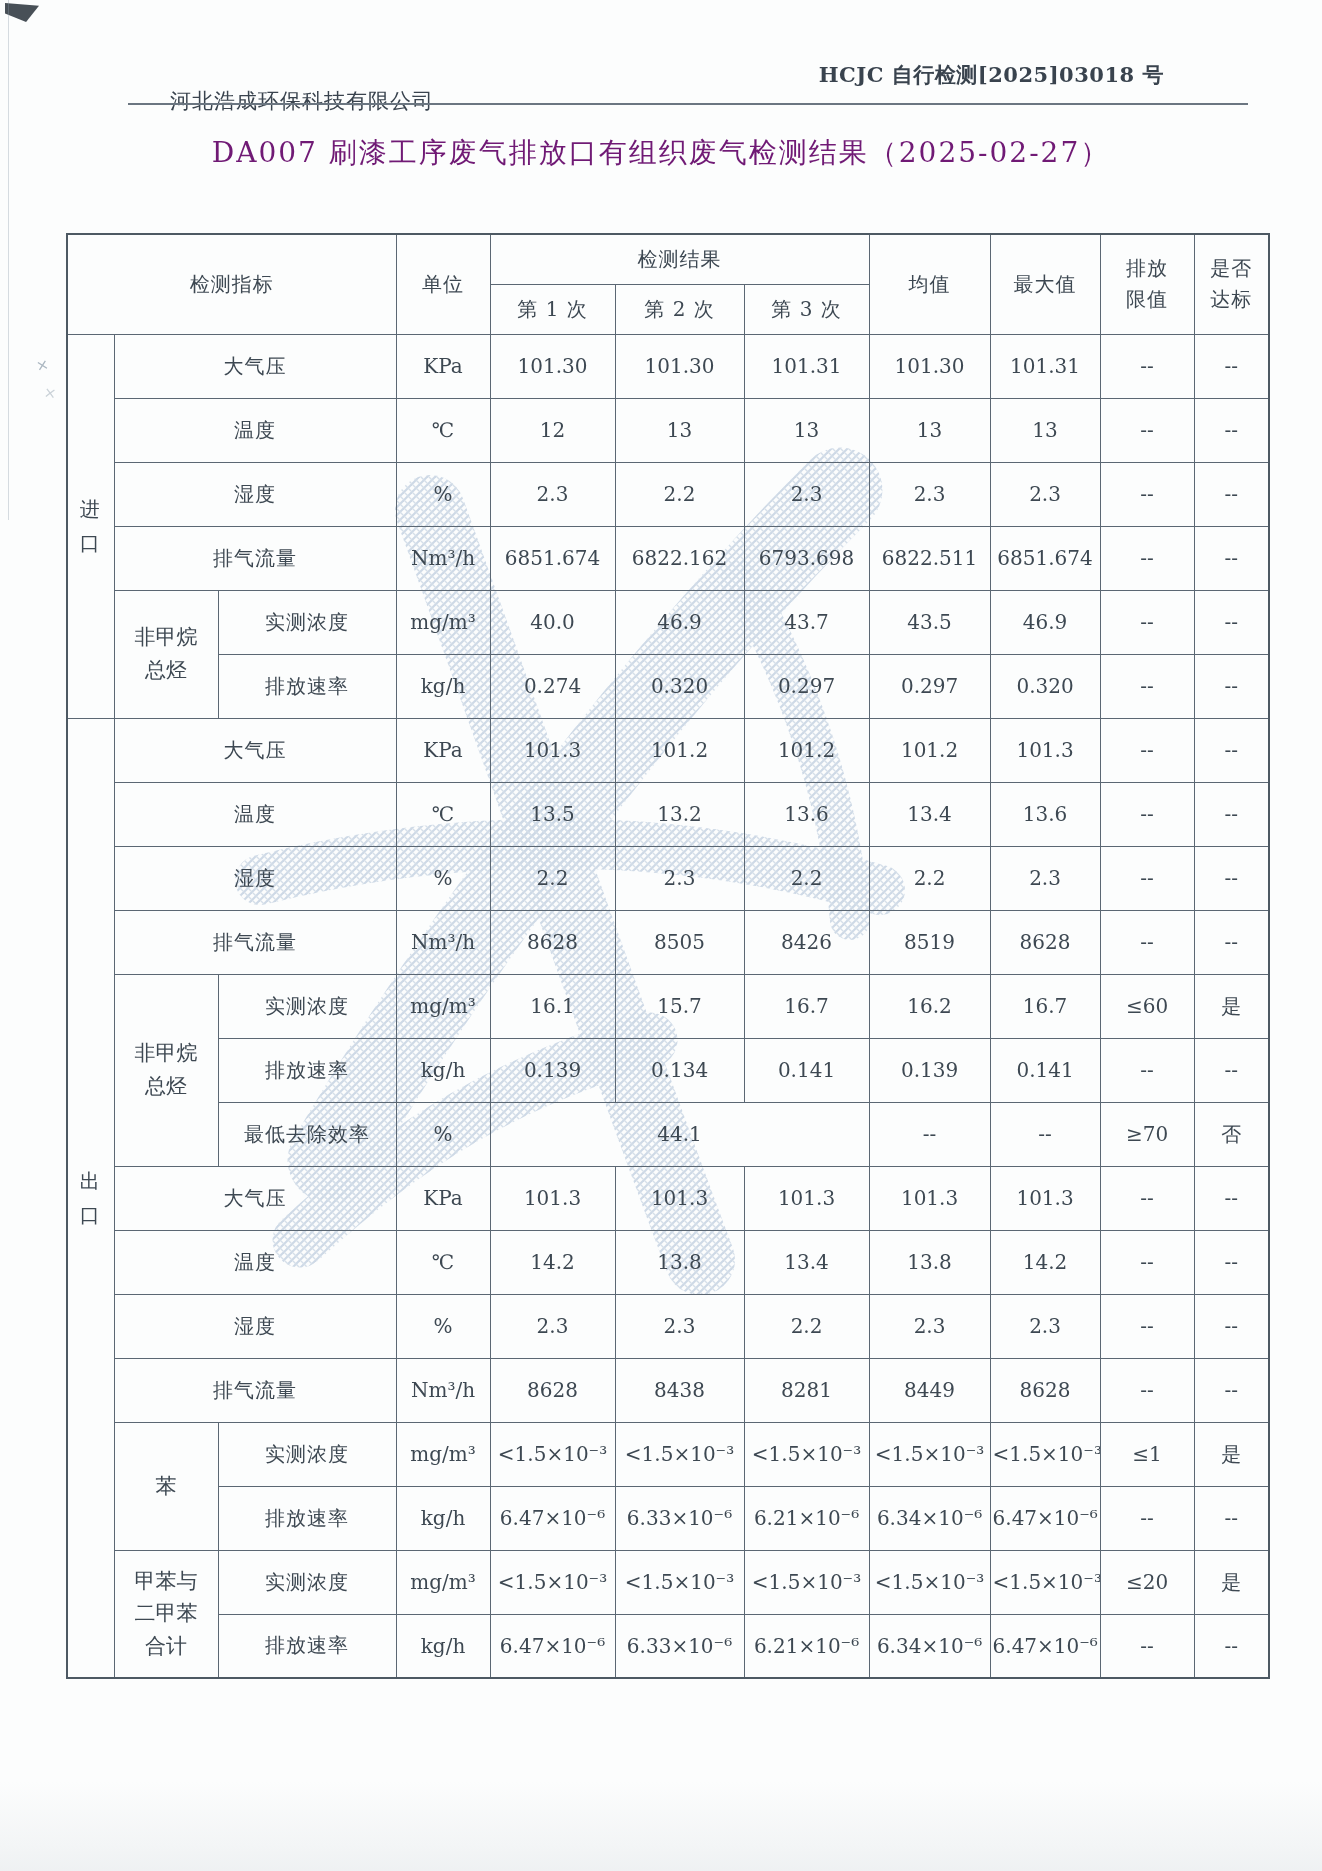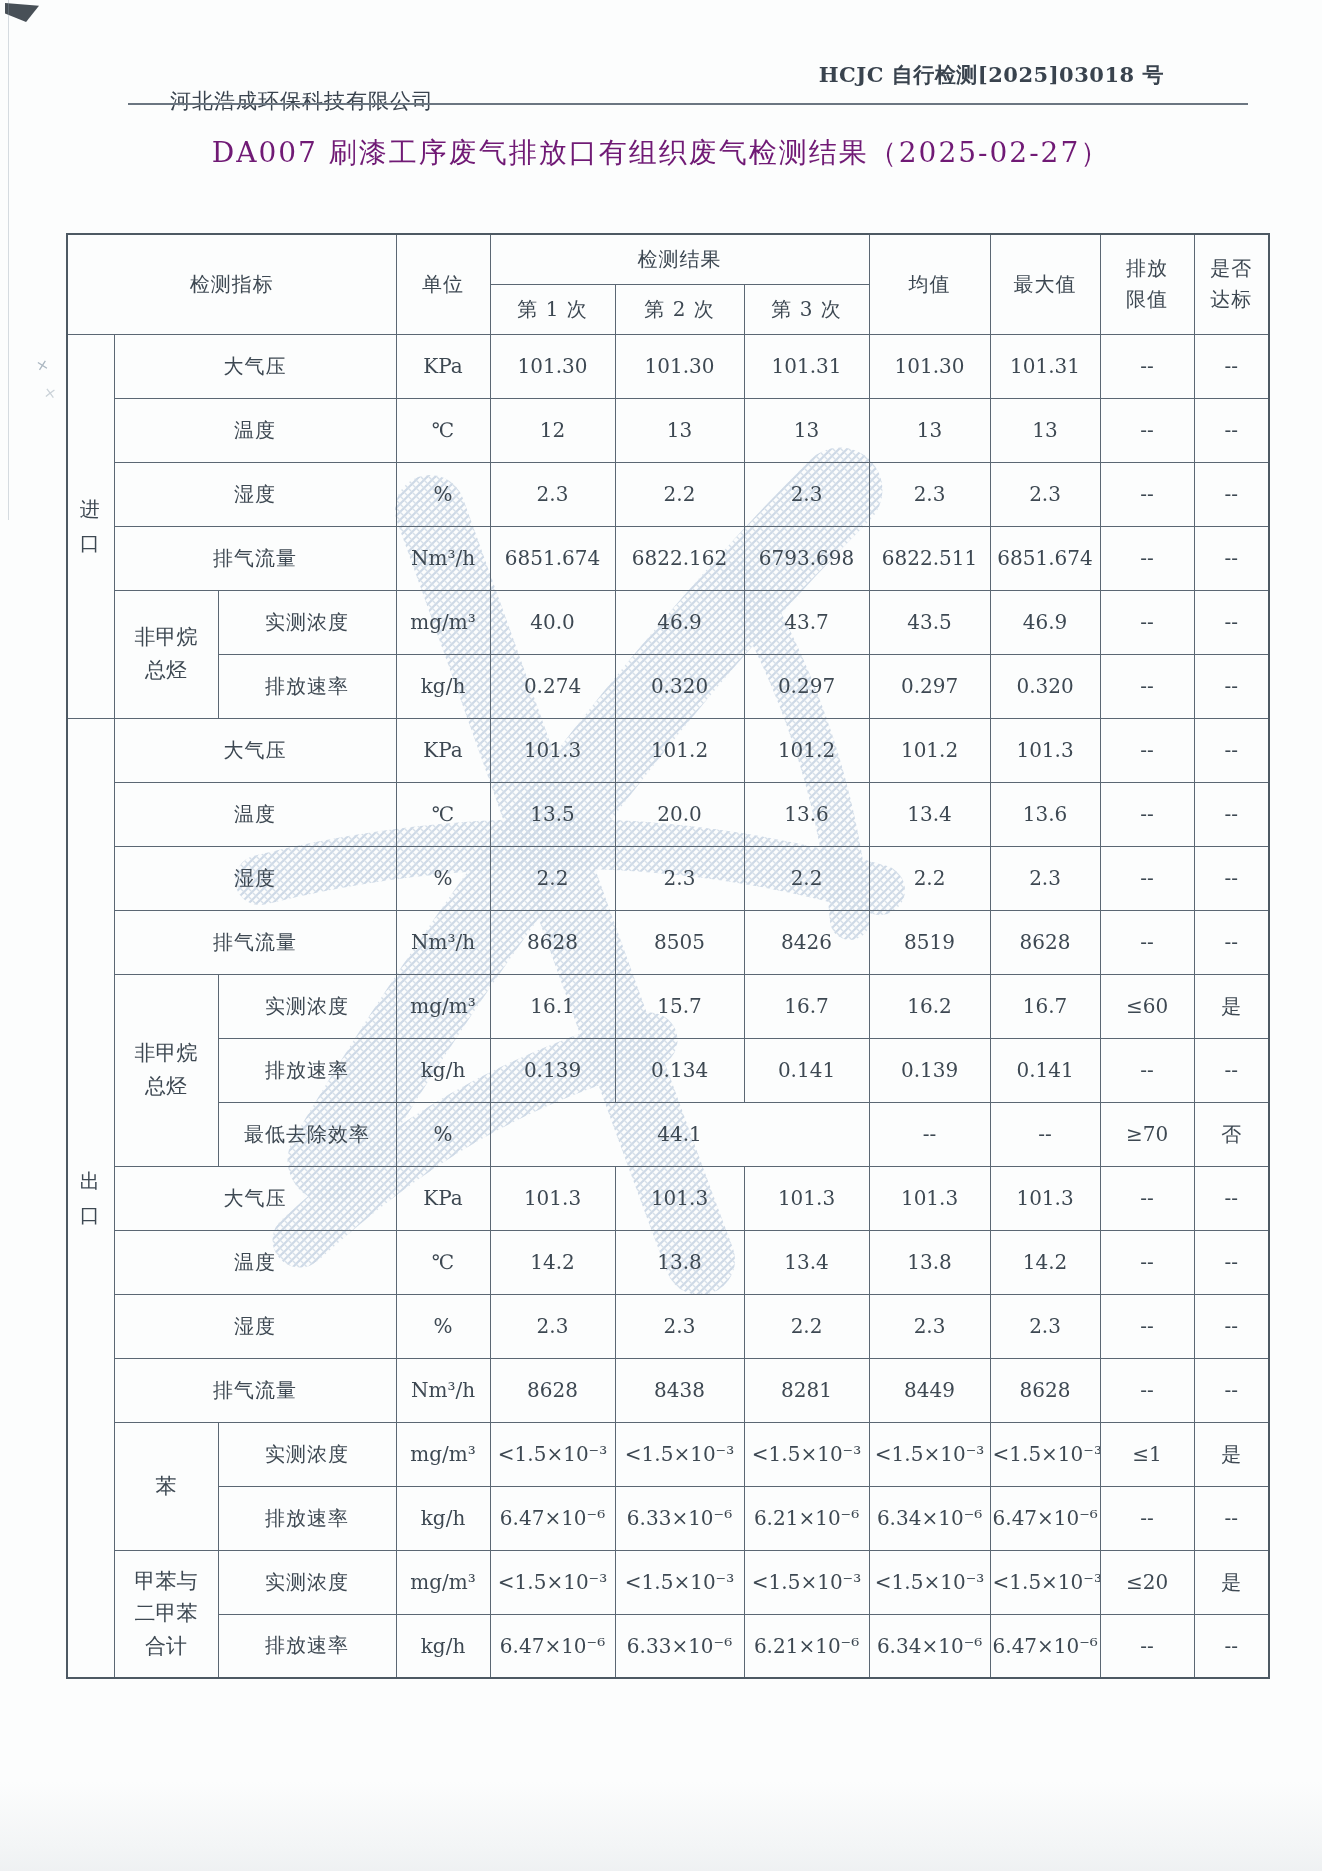--- a/index.html
+++ b/index.html
@@ -224,21 +224,21 @@
             <td class="num">101.2</td>
             <td class="num">101.2</td>
             <td class="num">101.3</td>
             <td class="num">--</td>
             <td class="num">--</td>
           </tr>
           <tr>
             <td class="param-cell" colspan="2">温度</td>
             <td class="num">℃</td>
             <td class="num">13.5</td>
-            <td class="num">20.0</td>
+            <td class="num">13.2</td>
             <td class="num">13.6</td>
             <td class="num">13.4</td>
             <td class="num">13.6</td>
             <td class="num">--</td>
             <td class="num">--</td>
           </tr>
           <tr>
             <td class="param-cell" colspan="2">湿度</td>
             <td class="num">%</td>
             <td class="num">2.2</td>

